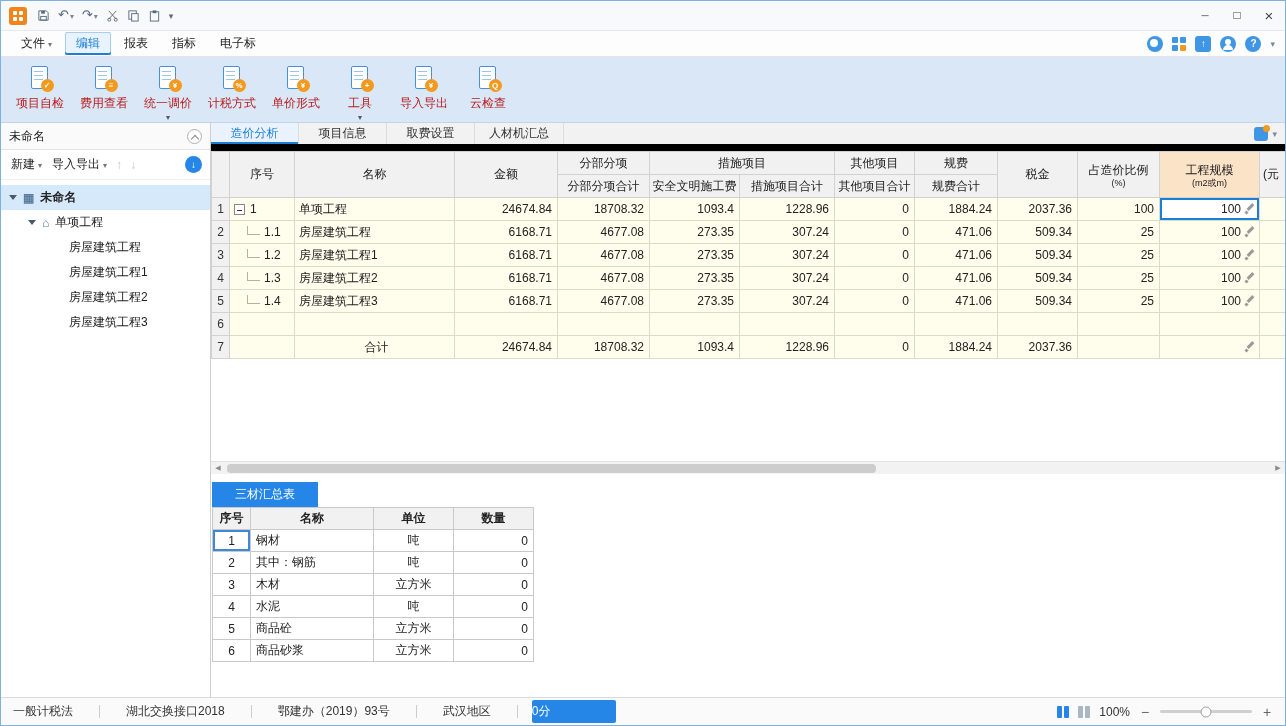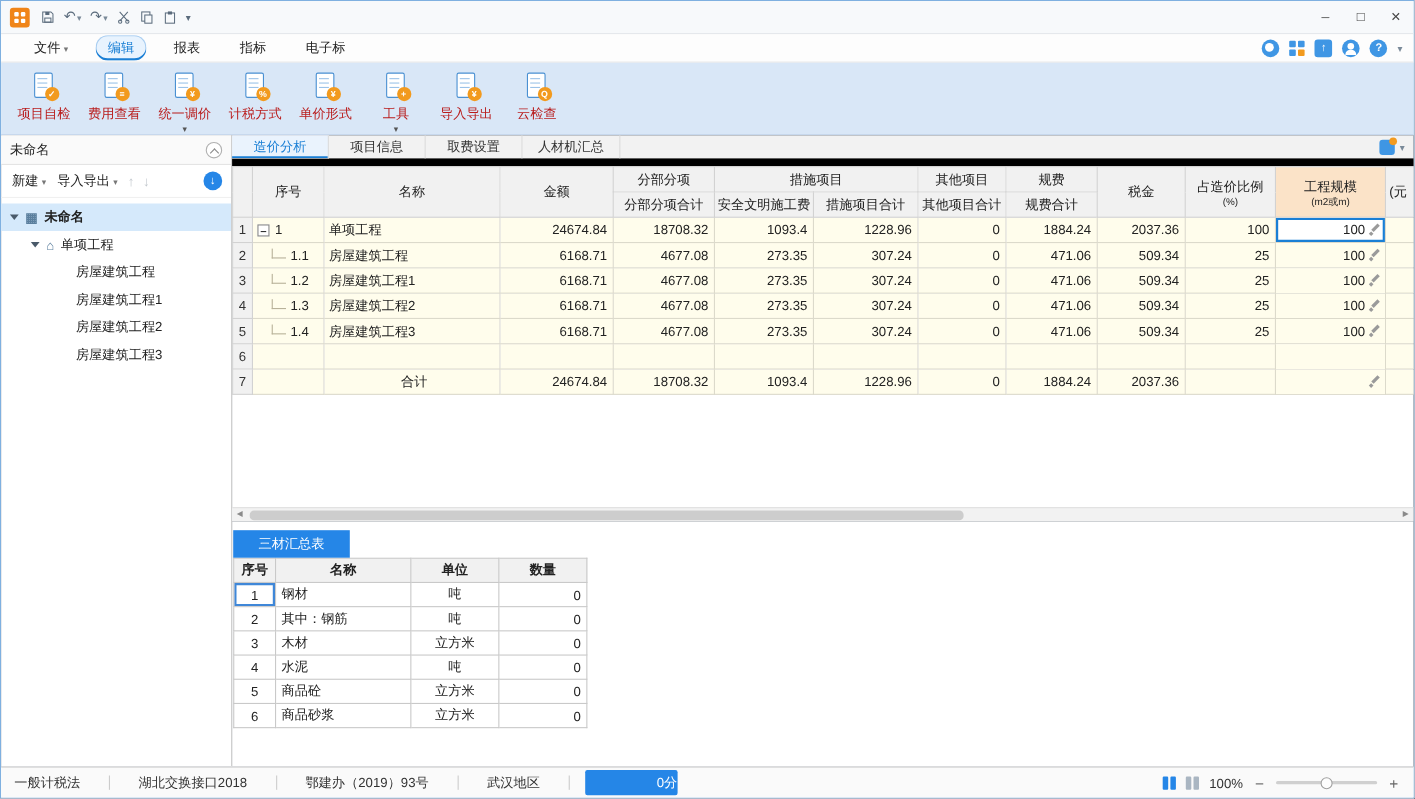--- a/index.html
+++ b/index.html
@@ -16,23 +16,23 @@
   .qat svg { display:block; }
   .qat .glyph { font-size:13px; line-height:14px; color:#5a6b7c; }
   .chev::after { content:"▾"; font-size:8px; color:#7a8a99; margin-left:1px; }
   .win-btns { margin-left:auto; display:flex; z-index:2; }
   .wb { width:32px; height:29px; line-height:29px; text-align:center; color:#444; font-size:12px; }
   .wb-min::after { content:"─"; font-size:10px; }
   .wb-max::after { content:"□"; font-size:12px; }
   .wb-close::after { content:"×"; font-size:15px; }
 
   
-  .menubar { height:26px; flex:0 0 26px; display:flex; align-items:center; gap:14px; padding-left:19px; background:#fdfdfd; border-bottom:1px solid #e4e4e4; }
+  .menubar { height:26px; flex:0 0 26px; display:flex; align-items:center; gap:2px; padding-left:9px; background:#fdfdfd; border-bottom:1px solid #e4e4e4; }
   .menu-item { padding:3px 11px; border-radius:2px; color:#222; }
-  .menu-item.active { background:#e8f3fe; color:#1a7fd5; box-shadow: inset 0 -2px 0 #1a7fd5, inset 0 0 0 1px #a9cdf0; border-radius: 11px; }
+  .menu-item.active { background:#e8f3fe; color:#1a7fd5; box-shadow: inset 0 -2px 0 #1a7fd5, inset 0 0 0 1px #a9cdf0; }
   .has-chev::after { content:"▾"; font-size:8px; color:#777; margin-left:3px; }
   .menu-right { margin-left:auto; display:flex; align-items:center; gap:9px; padding-right:10px; }
   .mi-sync { width:16px; height:16px; border-radius:50%; background:#3f96e4; position:relative; }
   .mi-sync::after { content:""; position:absolute; left:3px; top:3px; width:8px; height:8px; border-radius:50%; background:#fff; }
   .mi-grid { width:14px; height:14px; display:grid; grid-template-columns:1fr 1fr; grid-template-rows:1fr 1fr; gap:2px; }
   .mi-grid i { background:#3f96e4; border-radius:1px; }
   .mi-grid i:last-child { background:#f29a1e; }
   .mi-up { width:16px; height:16px; background:#3f96e4; border-radius:3px; color:#fff; font-size:10px; line-height:16px; text-align:center; }
   .mi-support { width:16px; height:16px; border-radius:50%; background:#3f96e4; position:relative; }
   .mi-support::before { content:""; position:absolute; left:5px; top:3px; width:6px; height:6px; border-radius:50%; background:#fff; }
@@ -115,21 +115,21 @@
   .bottom-table td.c-num { text-align:center; padding:0; }
   .bottom-table td.c-num.cur { box-shadow: inset 0 0 0 2px #3f87d8; }
   .bottom-table td.c-name { text-align:left; }
   .bottom-table td.c-unit { text-align:center; }
   .bottom-table td.c-qty { text-align:right; }
 
   
   .statusbar { height:28px; flex:0 0 28px; display:flex; align-items:center; gap:14px; padding:0 12px; background:#fafafa; border-top:1px solid #d9d9d9; }
   .sb-sep { width:1px; height:13px; background:#ccc; }
   .sb-item { color:#333; }
-  .sb-score { background:#2586e7; color:#fff; border-radius:2px; padding:3px 0; width:84px; text-align:right; }
+  .sb-score { background:#2586e7; color:#fff; border-radius:2px; padding:3px 0; width:84px; text-align:left; }
   .sb-right { margin-left:auto; display:flex; align-items:center; gap:9px; }
   .vb { display:flex; gap:2px; align-items:center; height:13px; }
   .vb i { display:block; width:5px; height:12px; border-radius:1px; }
   .vb.blue i { background:#2586e7; }
   .vb.gray i { background:#aab6c2; }
   .zoom-label { color:#333; }
   .zbtn { color:#666; font-size:14px; width:12px; text-align:center; line-height:12px; }
   .slider { width:92px; height:3px; background:#d0d0d0; border-radius:2px; position:relative; }
   .slider .thumb { position:absolute; left:50%; top:50%; transform:translate(-50%,-50%); width:11px; height:11px; background:#fdfdfd; border:1px solid #a0a0a0; border-radius:50%; }
 </style>

